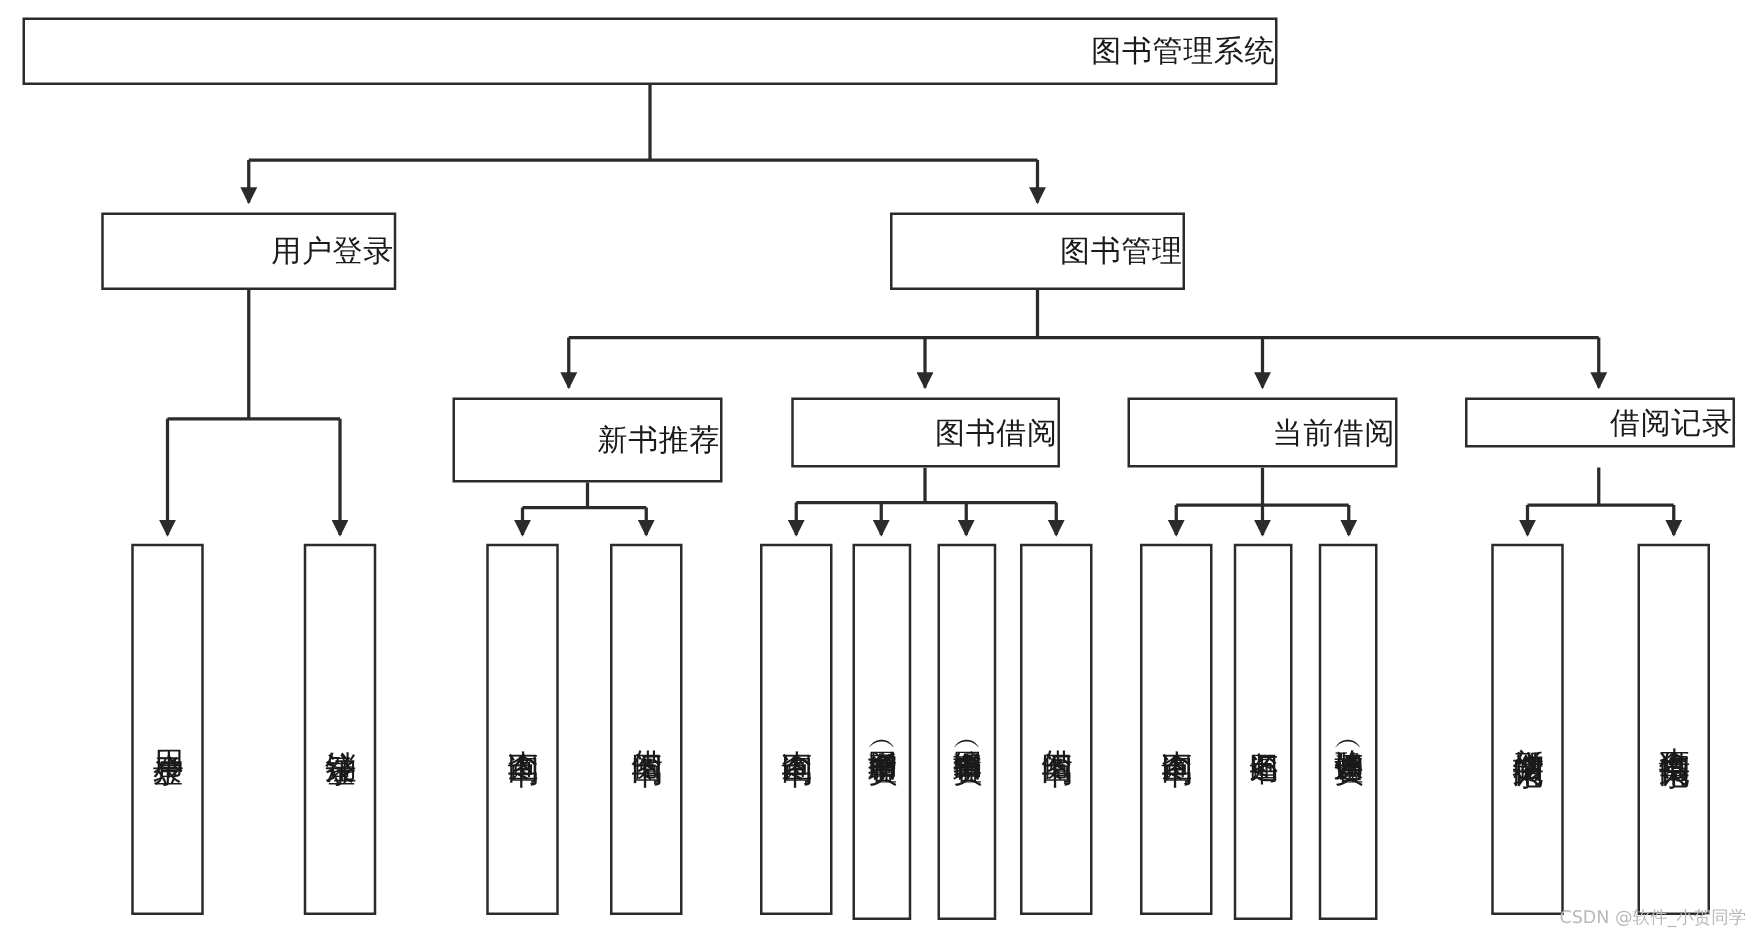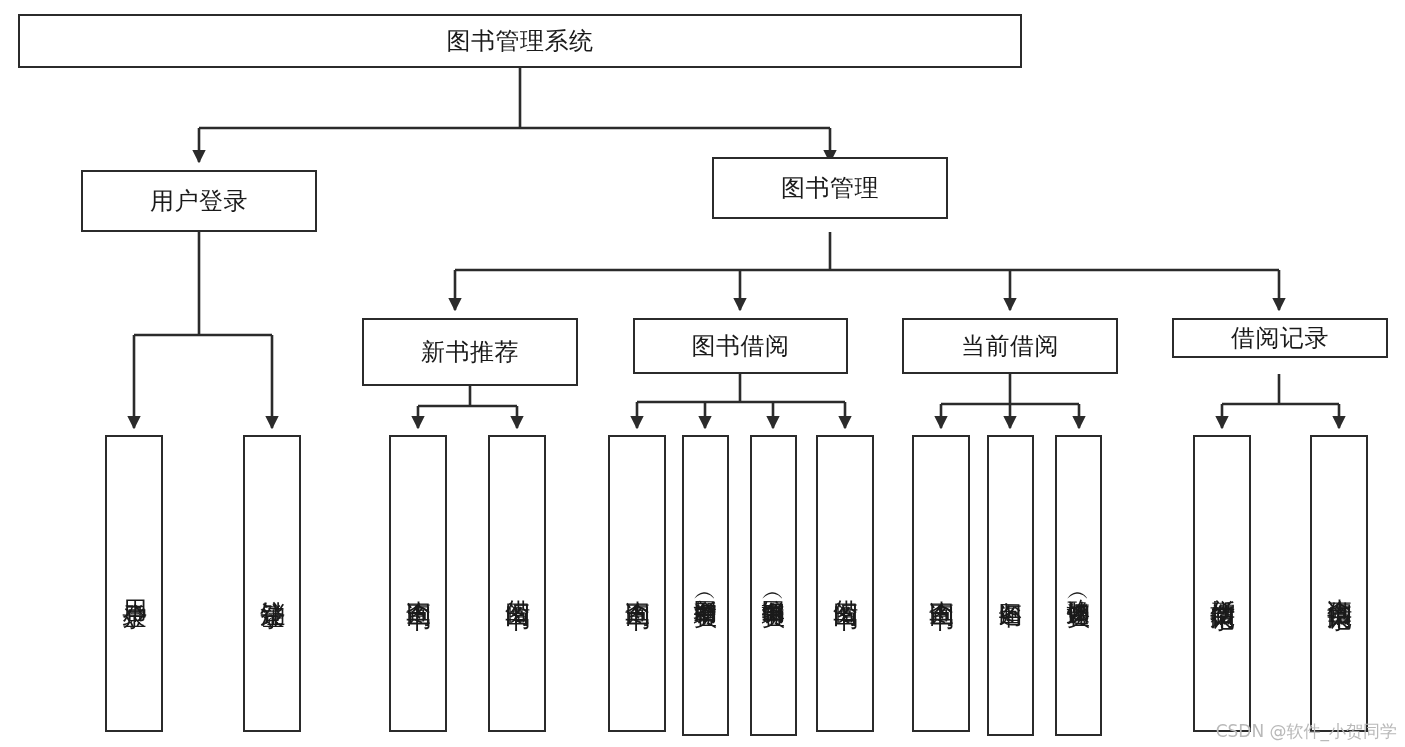--- a/index.html
+++ b/index.html
@@ -11,21 +11,21 @@
     overflow:hidden;
   }
   #edges{position:absolute;left:0;top:0;width:1405px;height:747px;}
   .node{
     position:absolute;
     box-sizing:border-box;
     border:2px solid #2b2b2b;
     background:#ffffff;
     display:flex;
     align-items:center;
-    justify-content:center;
+    justify-content:flex-end;
     color:#1a1a1a;
   }
   .node .label{
     display:block;
     text-align:center;
     line-height:1.18;
     letter-spacing:0.5px;
   }
   
   .node.horiz .label{
@@ -45,21 +45,21 @@
     letter-spacing:2px;
     white-space:nowrap;
   }
   .node.vert.narrow .label{
     font-size:23px;
     letter-spacing:1px;
   }
   #watermark{
     position:absolute;
     right:8px;bottom:4px;
-    font-size:17px;
+    font-size:14px;
     color:#b9b9b9;
     white-space:nowrap;
     pointer-events:none;
   }
 </style>
 </head>
 <body>
 
 <div id="canvas">
 
@@ -114,21 +114,21 @@
     </g>
   </svg>
 
   <div class="node horiz" style="left:18px;top:14px;width:1004px;height:54px;">
     <span class="label">图书管理系统</span>
   </div>
 
   <div class="node horiz" style="left:81px;top:170px;width:236px;height:62px;">
     <span class="label">用户登录</span>
   </div>
-  <div class="node horiz" style="left:712px;top:157px;width:236px;height:62px;">
+  <div class="node horiz" style="left:712px;top:170px;width:236px;height:62px;">
     <span class="label">图书管理</span>
   </div>
 
   <div class="node horiz" style="left:362px;top:318px;width:216px;height:68px;">
     <span class="label">新书推荐</span>
   </div>
   <div class="node horiz" style="left:633px;top:318px;width:215px;height:56px;">
     <span class="label">图书借阅</span>
   </div>
   <div class="node horiz" style="left:902px;top:318px;width:216px;height:56px;">

